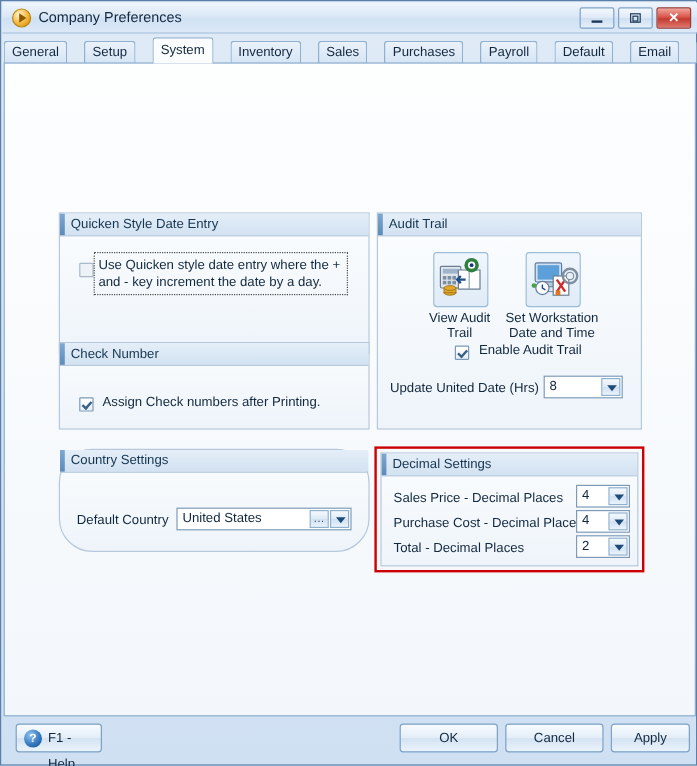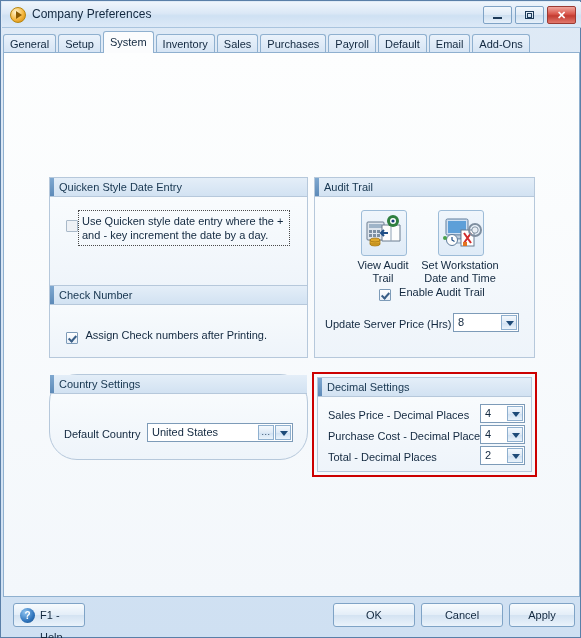--- a/index.html
+++ b/index.html
@@ -57,21 +57,21 @@
   .wbtn.close .g{color:#fff;font-size:11px;font-weight:bold;}
   .min-glyph{width:9px;height:2px;background:#1d3a58;margin-top:6px;}
   .max-glyph{width:9px;height:8px;border:1px solid #1d3a58;box-sizing:border-box;}
   .max-glyph i{display:block;width:3px;height:3px;border:1px solid #1d3a58;margin:1px auto;}
   
   .tabstrip{
     position:absolute;left:2px;top:29px;width:577px;height:23px;
     display:flex;align-items:flex-end;
   }
   .tab{
-    height:19px;line-height:18px;padding:0 6px;margin-right:2px;
+    height:19px;line-height:18px;padding:0 6px;margin-right:14px;
     box-sizing:border-box;
     border:1px solid #8fb0cf;border-bottom:none;
     border-radius:3px 3px 0 0;
     background:linear-gradient(180deg,#eaf2fb 0%,#d5e4f4 100%);
     font-size:11px;color:#12283f;white-space:nowrap;cursor:default;
   }
   .tab.active{
     height:22px;line-height:21px;
     background:#fbfcfd;
     border-color:#8fb0cf;
@@ -334,21 +334,21 @@
         <div class="iconcap" style="left:101px;top:62px;width:88px;">
           <div>Set Workstation</div>
           <div>Date and Time</div>
         </div>
 
         <div style="position:absolute;left:64px;top:91px;">
           <span class="cb checked"></span>
           <span class="lbl" style="position:relative;left:5px;top:-2px;">Enable Audit Trail</span>
         </div>
 
-        <div class="lbl" style="left:10px;top:121px;">Update Server Price (Hrs)</div>
+        <div class="lbl" style="left:10px;top:121px;">Update United Date (Hrs)</div>
         <div class="combo" style="left:138px;top:116px;width:66px;">
           <div class="val">8</div>
           <div class="arrow"></div>
         </div>
       </div>
     </div>
 
     <div class="redbox" style="left:308px;top:319px;width:225px;height:105px;"></div>
 
     <div class="group" style="left:313px;top:324px;width:215px;height:95px;text-align:center;">

